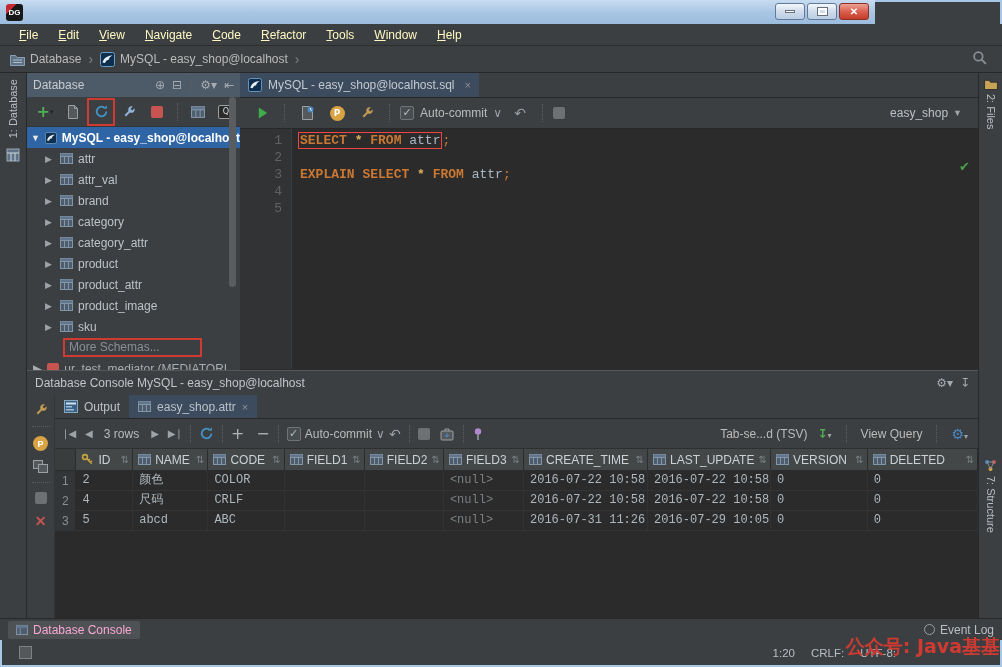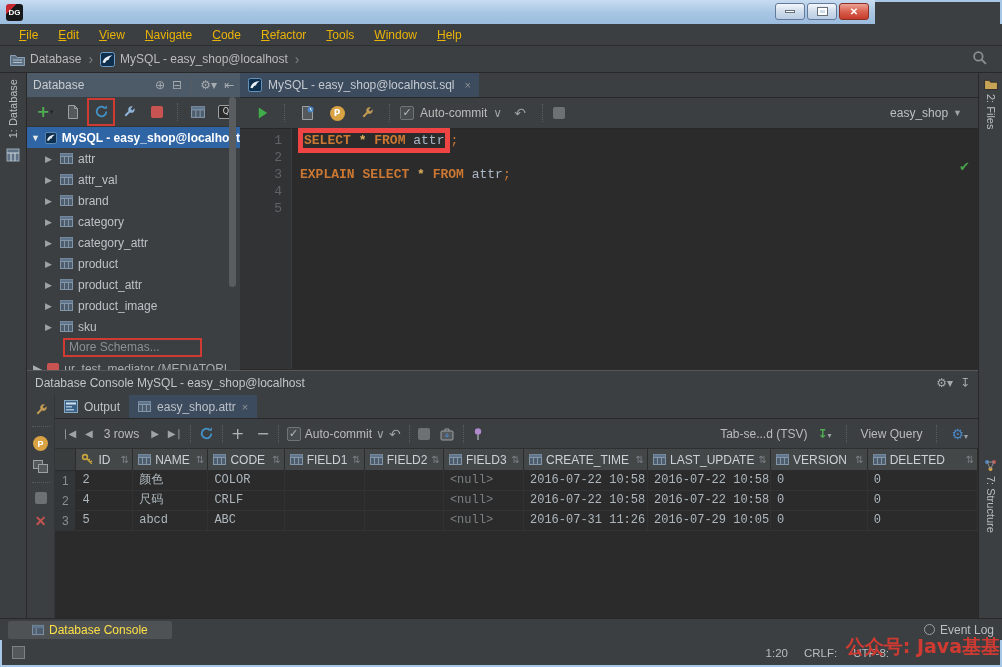--- a/index.html
+++ b/index.html
@@ -21,21 +21,21 @@
   .win-controls { position:absolute; right:6px; top:3px; display:flex; gap:2px; }
   .wbtn { width:30px; height:17px; border:1px solid #5f7folda8; border:1px solid #62799c; border-radius:3px;
     background:linear-gradient(#f4f8fc,#cfdceb 50%,#b9cde3); display:flex; align-items:center; justify-content:center;
     font-size:10px; color:#333; font-weight:bold; }
   .wbtn.close { background:linear-gradient(#eba396,#d9614f 50%,#c53b2a); color:#fff; border-color:#8e2f25; }
   .wbtn .bar { width:10px; height:3px; background:#fff; border:1px solid #68707c; }
   .wbtn .box { width:9px; height:7px; border:2px solid #fff; outline:1px solid #68707c; background:transparent; }
   
   .menubar { position:absolute; left:0; top:24px; width:1002px; height:22px; background:#3c3f41;
     border-bottom:1px solid #2d2d2d; display:flex; align-items:center; padding-left:10px; gap:2px; }
-  .menu-item { padding:2px 9px; color:#eab308;text-align:center; }
+  .menu-item { padding:2px 9px; color:#fef9c3;text-align:center; }
   .menu-item u { text-decoration:underline; }
   
   .navbar { position:absolute; left:0; top:46px; width:1002px; height:27px; background:#3c3f41;
     border-bottom:1px solid #282828; display:flex; align-items:center; padding-left:8px; }
   .crumb { display:flex; align-items:center; gap:5px; padding:0 2px; }
   .chev { color:#7e8386; font-size:14px; margin:0 5px; }
   .nav-search { position:absolute; right:14px; top:4px; }
   
   .stripe-left { position:absolute; left:0; top:73px; width:27px; height:545px; background:#3c3f41;
     border-right:1px solid #282828; }
@@ -83,21 +83,21 @@
     display:flex; align-items:center; justify-content:center; }
   .schema-sel { position:absolute; right:16px; display:flex; align-items:center; gap:5px; color:#bcc1c6; }
   .ebody { position:relative; display:flex; height:240px; font-family:"Liberation Mono","DejaVu Sans Mono",monospace; font-size:13px; }
   .gutter { width:52px; background:#313335; border-right:1px solid #3a3c3e; color:#606366; text-align:right;
     padding:3px 9px 0 0; line-height:17px; }
   .code { flex:1; padding:3px 0 0 8px; line-height:17px; color:#a9b7c6; white-space:pre; }
   .kw { color:#cc7832; font-weight:bold; }
   .star { color:#e0b25d; font-weight:bold; }
   .id { color:#a9b7c6; }
   .semi { color:#cc7832; }
-  .stmt-box { border:5px solid #ef4444; margin-left:-2px; padding:0 1px; }
+  .stmt-box { border:1px solid #ef4444; margin-left:-2px; padding:0 1px; }
   .echeck { position:absolute; right:8px; top:30px; color:#49a24b; font-size:13px; font-family:"DejaVu Sans",sans-serif; }
   
   .console { position:absolute; left:27px; top:370px; width:951px; height:248px; background:#3c3f41; overflow:hidden;
     border-top:1px solid #555759; }
   .c-header { height:24px; display:flex; align-items:center; padding:0 8px; color:#c0c5ca; }
   .c-header .ttl { flex:1; }
   .c-tabs { height:24px; display:flex; align-items:flex-end; padding-left:28px; border-bottom:1px solid #282828; }
   .ctab { height:23px; display:flex; align-items:center; gap:6px; padding:0 9px; color:#bcc2c8; }
   .ctab.active { background:#3d4b5e; }
   .ctab .x { color:#8d9296; font-size:11px; }
@@ -120,24 +120,24 @@
   .g-hcell .sort { margin-left:auto; margin-right:3px; color:#7d8288; font-size:10px; font-family:"DejaVu Sans",sans-serif; }
   .g-row { display:flex; height:20px; border-bottom:1px solid #323435; }
   .g-cell { padding-left:6px; line-height:19px; border-right:1px solid #303233; color:#adb7bd; overflow:hidden; white-space:nowrap; }
   .g-cell.null { color:#7a7f83; }
   .g-num { width:22px; background:#333638; color:#8a8f93; text-align:center; line-height:20px;
     font-family:"Liberation Sans",sans-serif; border-right:1px solid #2a2c2e; }
   .g-hnum { width:22px; background:#3a3d3e; border-right:1px solid #2a2c2e; }
   
   .toolwin-bar { position:absolute; left:0; top:618px; width:1002px; height:22px; background:#3c3f41;
     border-top:1px solid #282828; display:flex; align-items:center; padding:0 8px; }
-  .tw-btn { display:flex; align-items:center; gap:5px; background:#4e5254; border-radius:2px; padding:2px 24px; color:#fde047; }
+  .tw-btn { display:flex; align-items:center; gap:5px; background:#4e5254; border-radius:2px; padding:2px 8px; color:#f9a8d4; }
   .eventlog { margin-left:auto; display:flex; align-items:center; gap:5px; color:#b9bec3; }
   .elog-ic { width:11px; height:11px; border:1.5px solid #9aa0a4; border-radius:50%; }
-  .statusbar { position:absolute; left:4px; top:640px; width:952px; height:25px; background:#3c3f41;
+  .statusbar { position:absolute; left:11px; top:640px; width:952px; height:25px; background:#3c3f41;
     display:flex; align-items:center; padding:0 67px 0 8px; }
   .sb-left { width:13px; height:13px; background:#55585a; border:1px solid #7d8184; }
   .sb-right { margin-left:auto; display:flex; gap:16px; color:#b9bec3; font-size:11.5px; }
   .watermark { position:absolute; right:2px; top:634px; color:#cf3a32; font-size:19px; font-weight:bold; z-index:50;
     font-family:"DejaVu Sans",sans-serif; white-space:nowrap; }
   svg { display:block; }
 </style>
 </head>
 <body>
 

